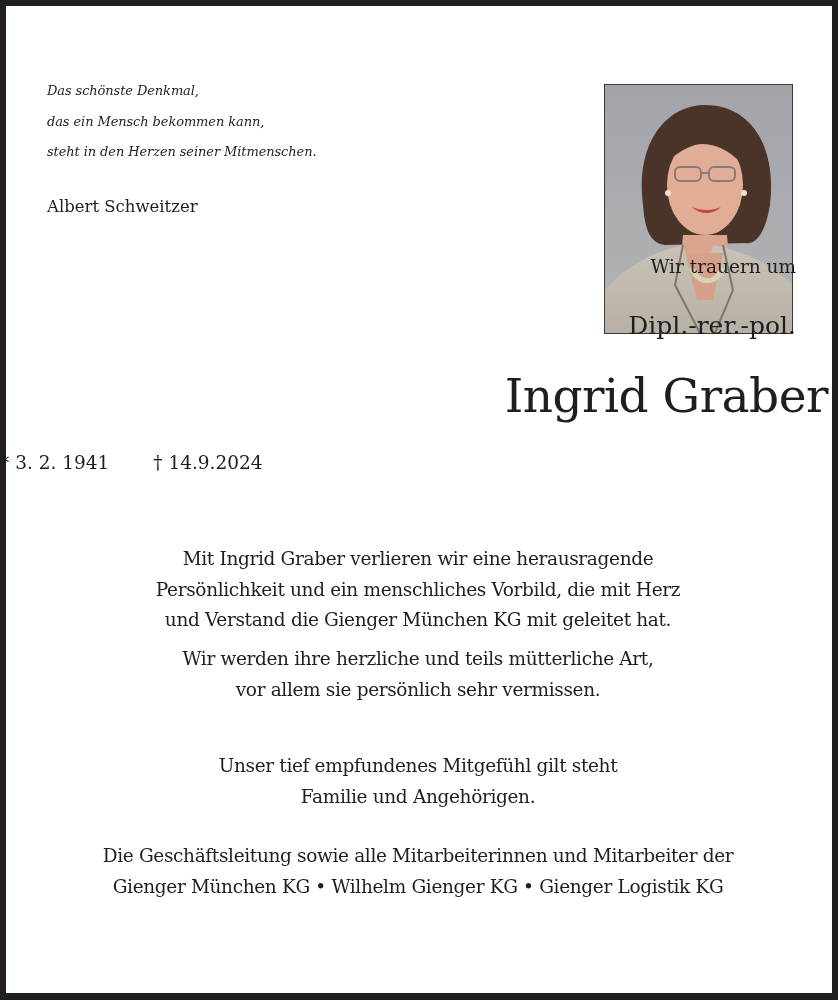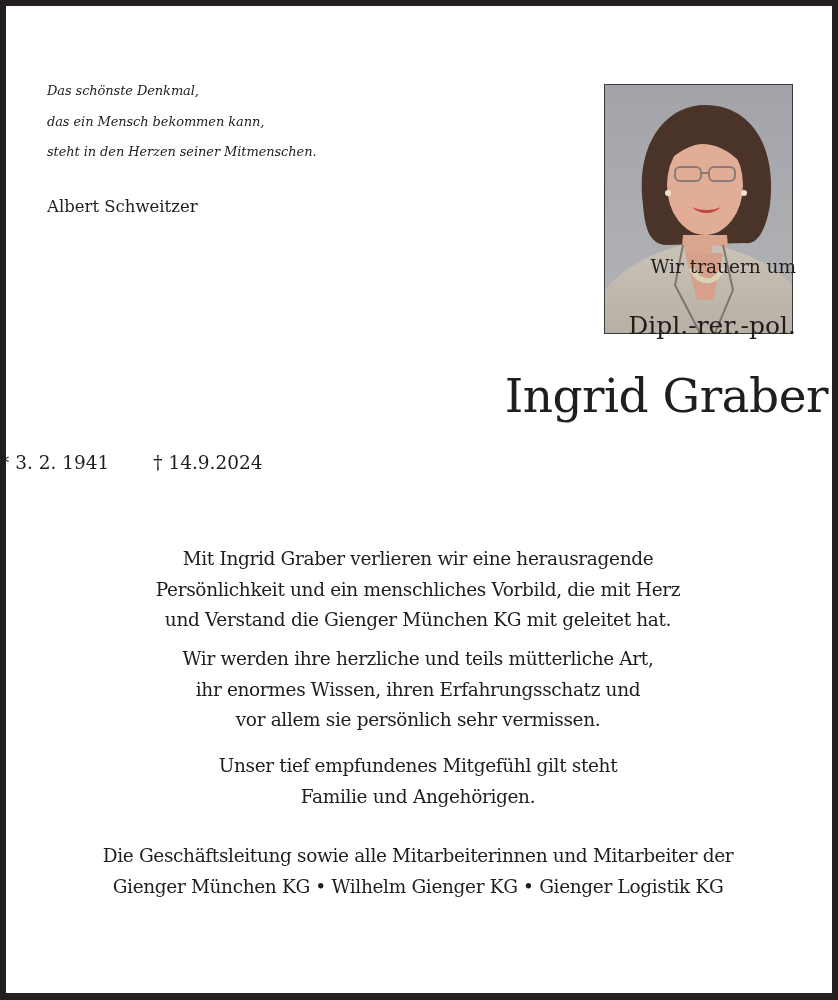--- a/index.html
+++ b/index.html
@@ -129,21 +129,20 @@
   <span>† 14.9.2024</span>
 </div>
 
 <div class="para p1">
   <span class="line">Mit Ingrid Graber verlieren wir eine herausragende</span>
   <span class="line">Persönlichkeit und ein menschliches Vorbild, die mit Herz</span>
   <span class="line">und Verstand die Gienger München KG mit geleitet hat.</span>
 </div>
 <div class="para p2">
   <span class="line">Wir werden ihre herzliche und teils mütterliche Art,</span>
-  <span class="line">ihr enormes Wissen, ihren Erfahrungsschatz und</span>
   <span class="line">vor allem sie persönlich sehr vermissen.</span>
 </div>
 <div class="para p3">
   <span class="line">Unser tief empfundenes Mitgefühl gilt steht</span>
   <span class="line">Familie und Angehörigen.</span>
 </div>
 <div class="para p4">
   <span class="line">Die Geschäftsleitung sowie alle Mitarbeiterinnen und Mitarbeiter der</span>
   <span class="line">Gienger München KG • Wilhelm Gienger KG • Gienger Logistik KG</span>
 </div>

